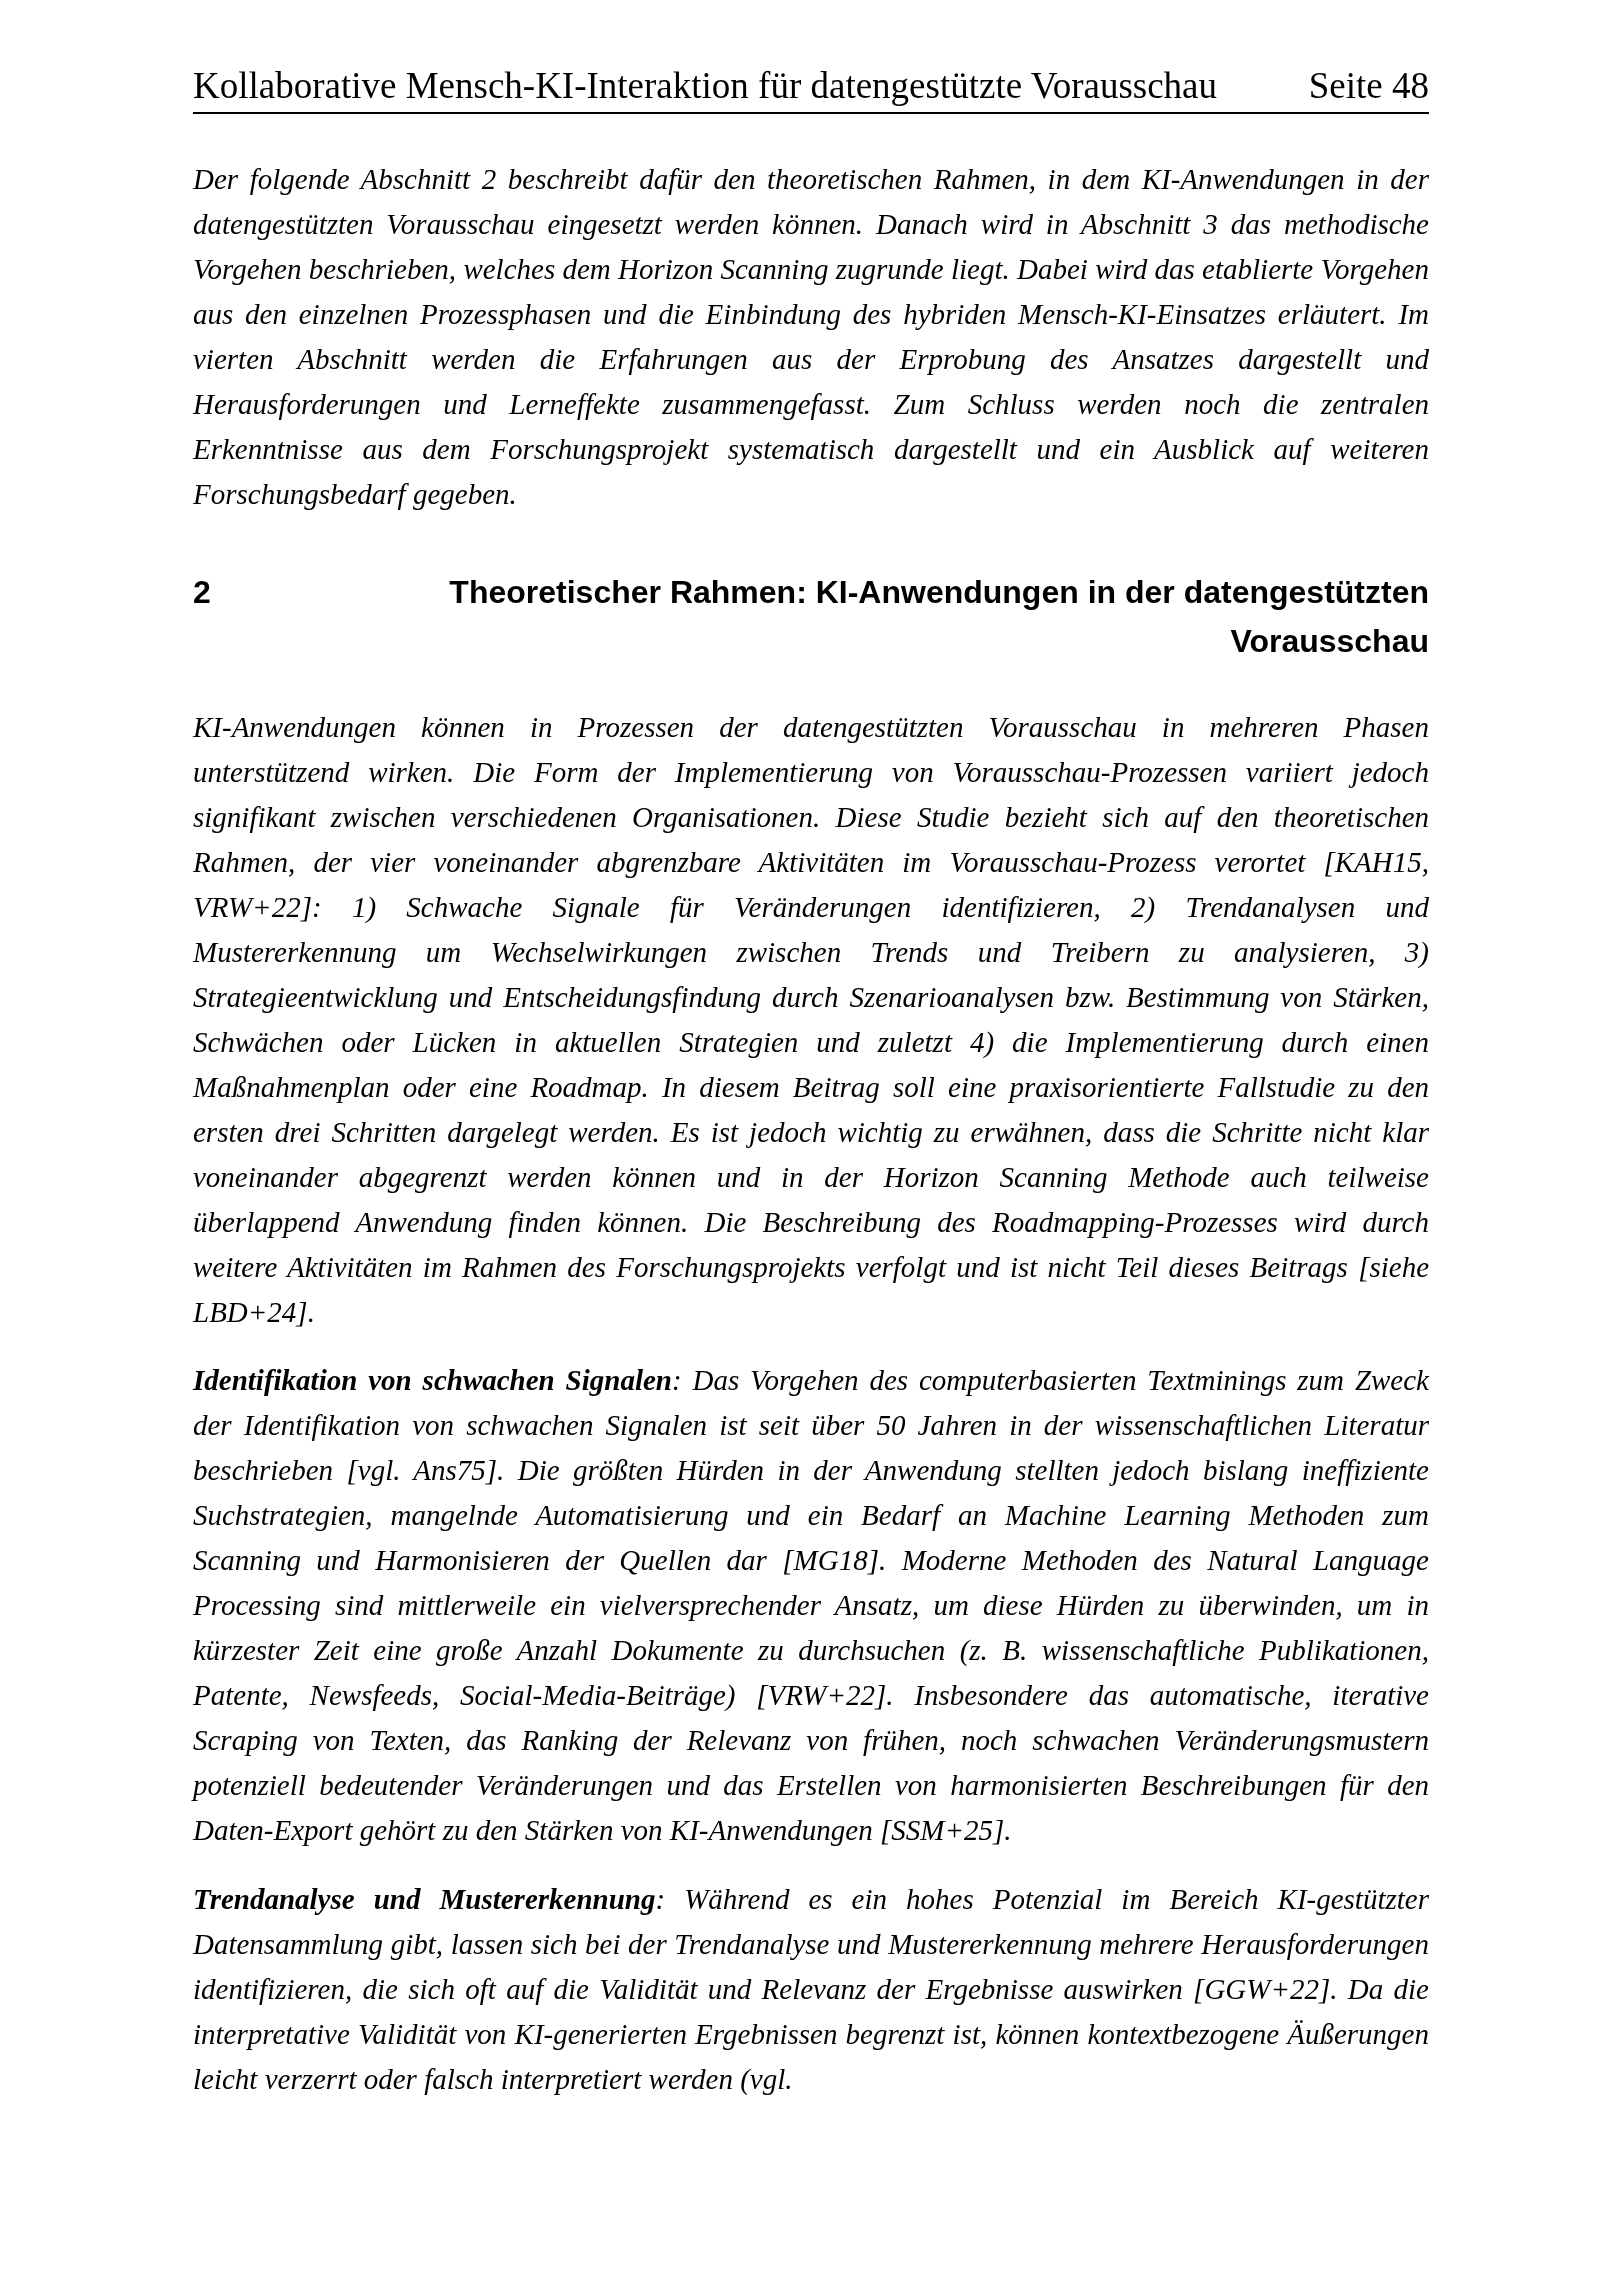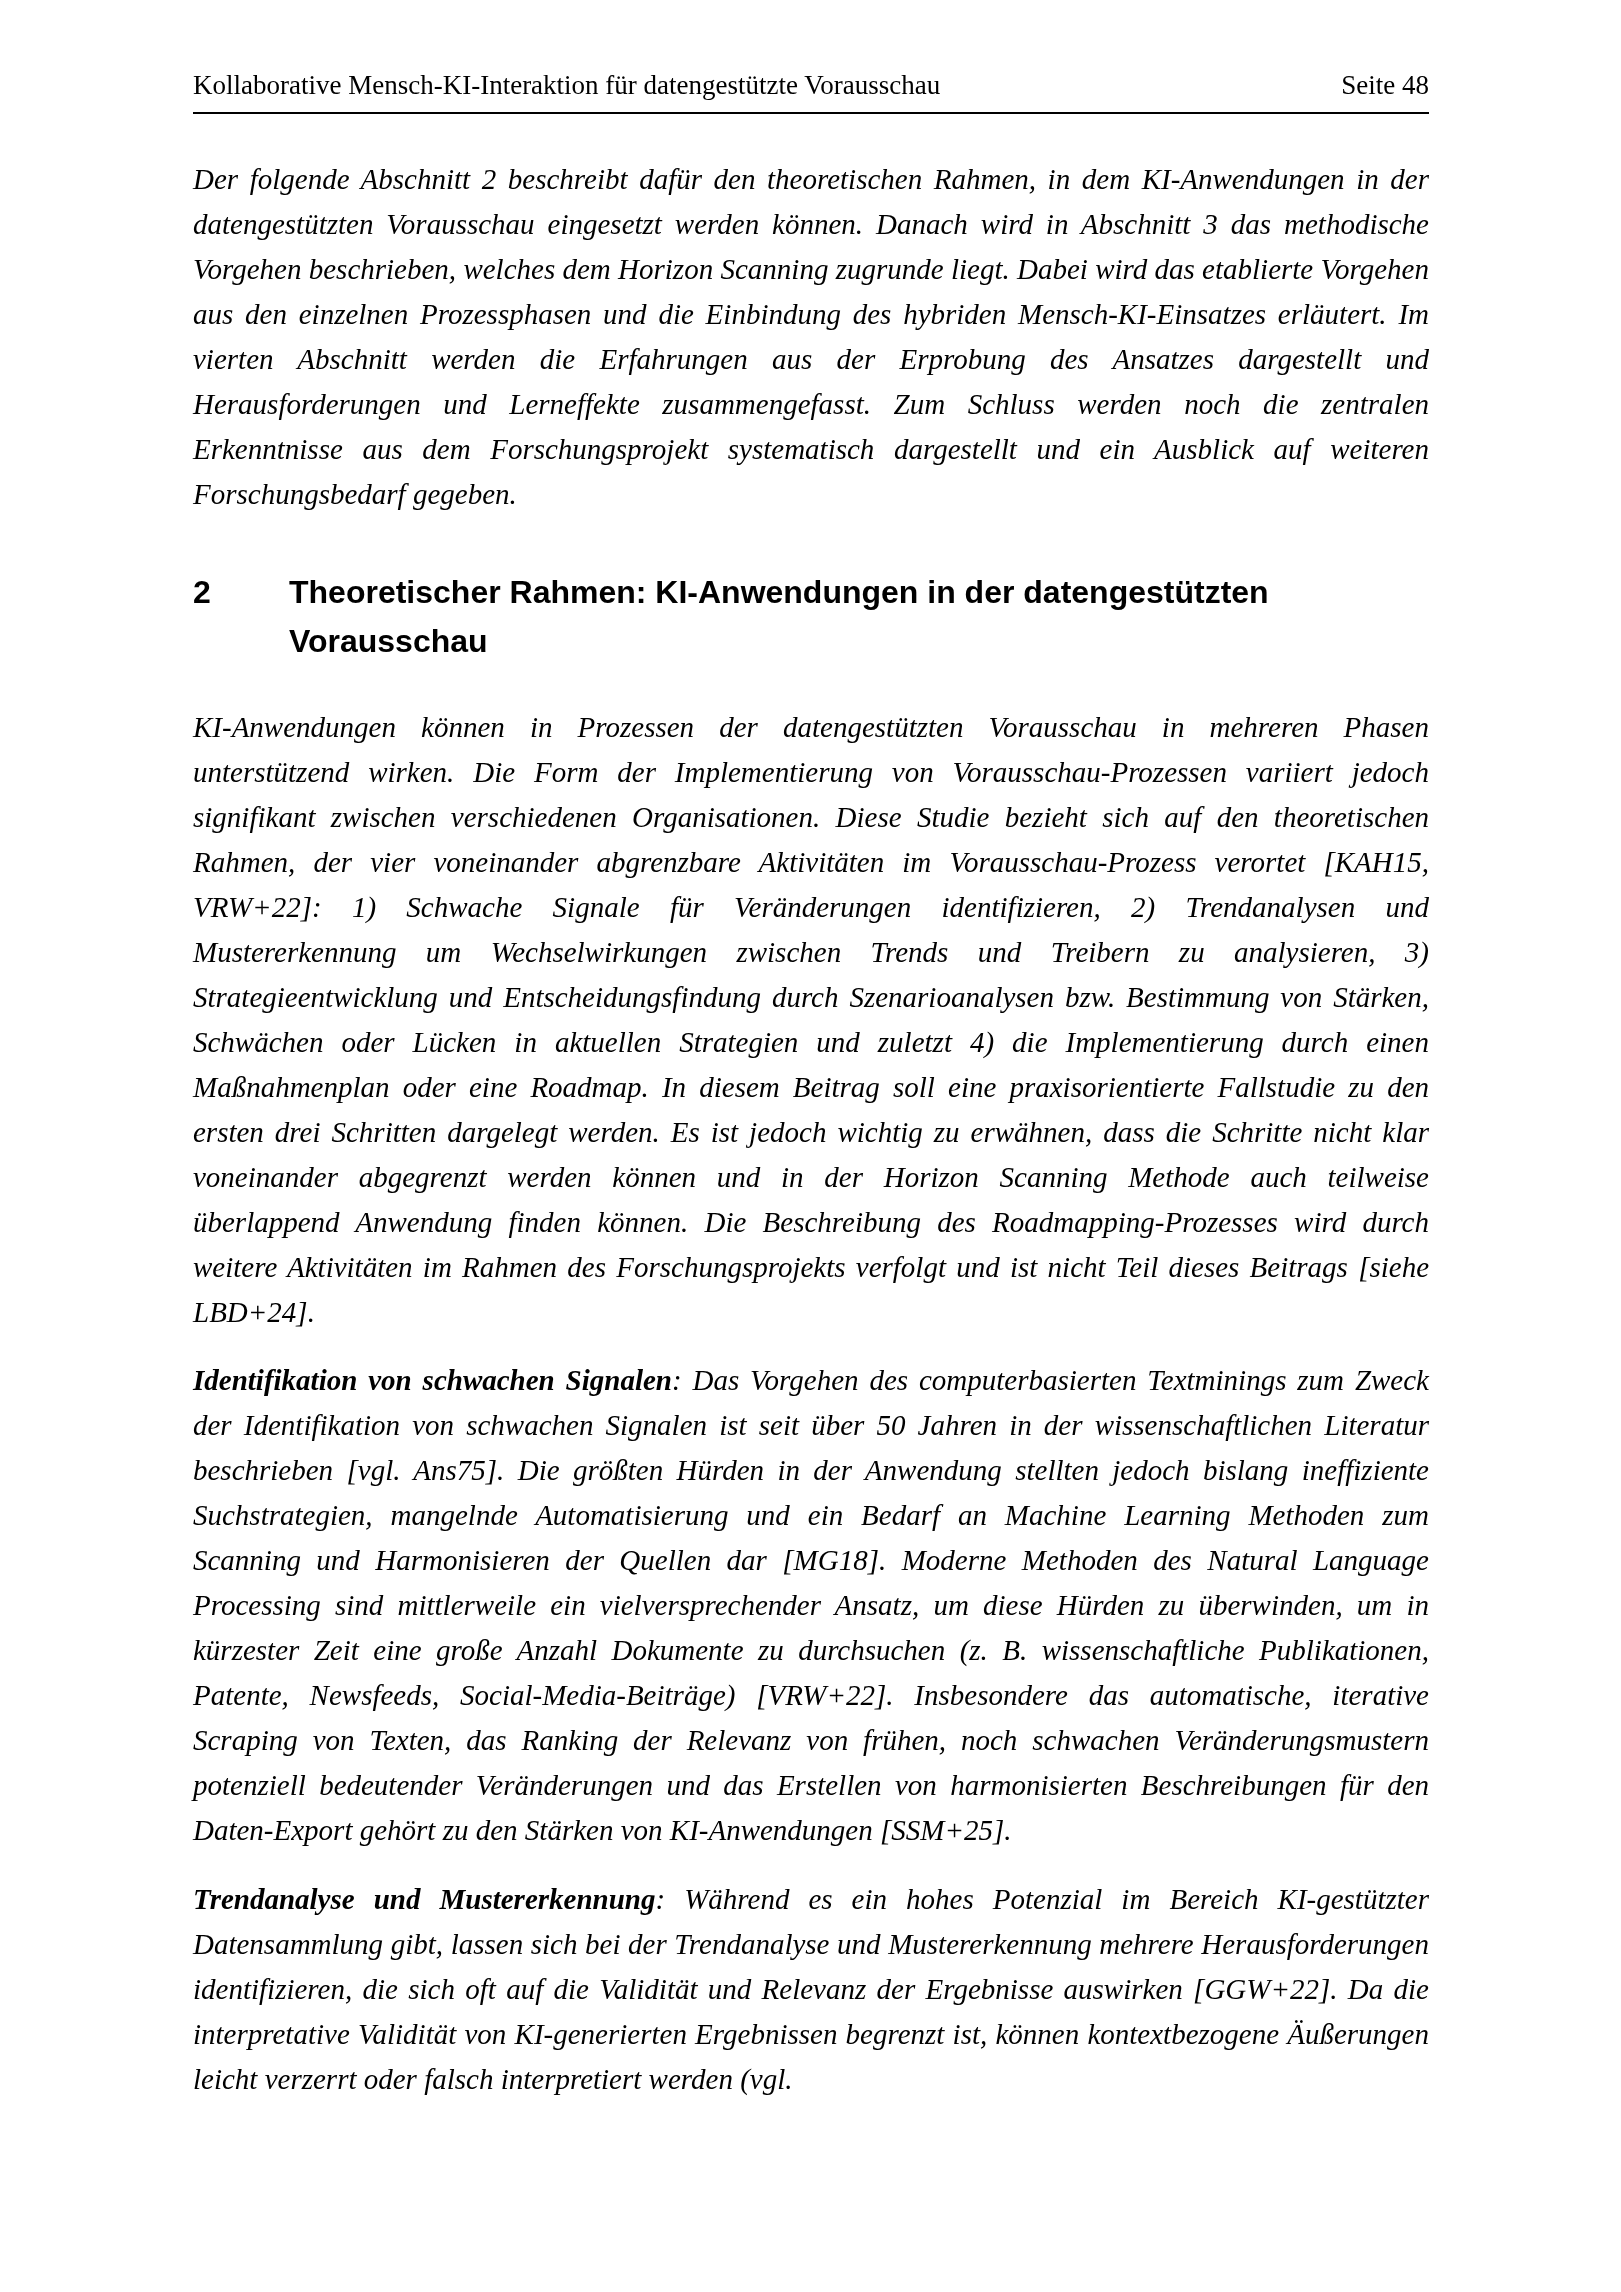--- a/index.html
+++ b/index.html
@@ -18,21 +18,21 @@
   .page {
     position: absolute;
     left: 193px;
     top: 69px;
     width: 1236px;
   }
   .running-header {
     display: flex;
     justify-content: space-between;
     align-items: baseline;
-    font-size: 27px;
+    font-size: 37px;
     line-height: 33px;
     padding-bottom: 9.8px;
     border-bottom: 2px solid #000000;
     margin-bottom: 43px;
   }
   .body-par {
     font-size: 29px;
     line-height: 45px;
     text-align: justify;
     margin: 0 0 23.5px 0;
@@ -48,20 +48,21 @@
     font-size: 32px;
     line-height: 49px;
     margin: 51px 0 39px 0;
   }
   .sec-num {
     width: 96px;
     flex: none;
   }
   .sec-title {
     flex: 1;
+    text-align: right;
   }
 </style>
 </head>
 <body>
 
 <div class="page">
 
   <header class="running-header">
     <span>Kollaborative Mensch-KI-Interaktion für datengestützte Vorausschau</span>
     <span>Seite 48</span>

